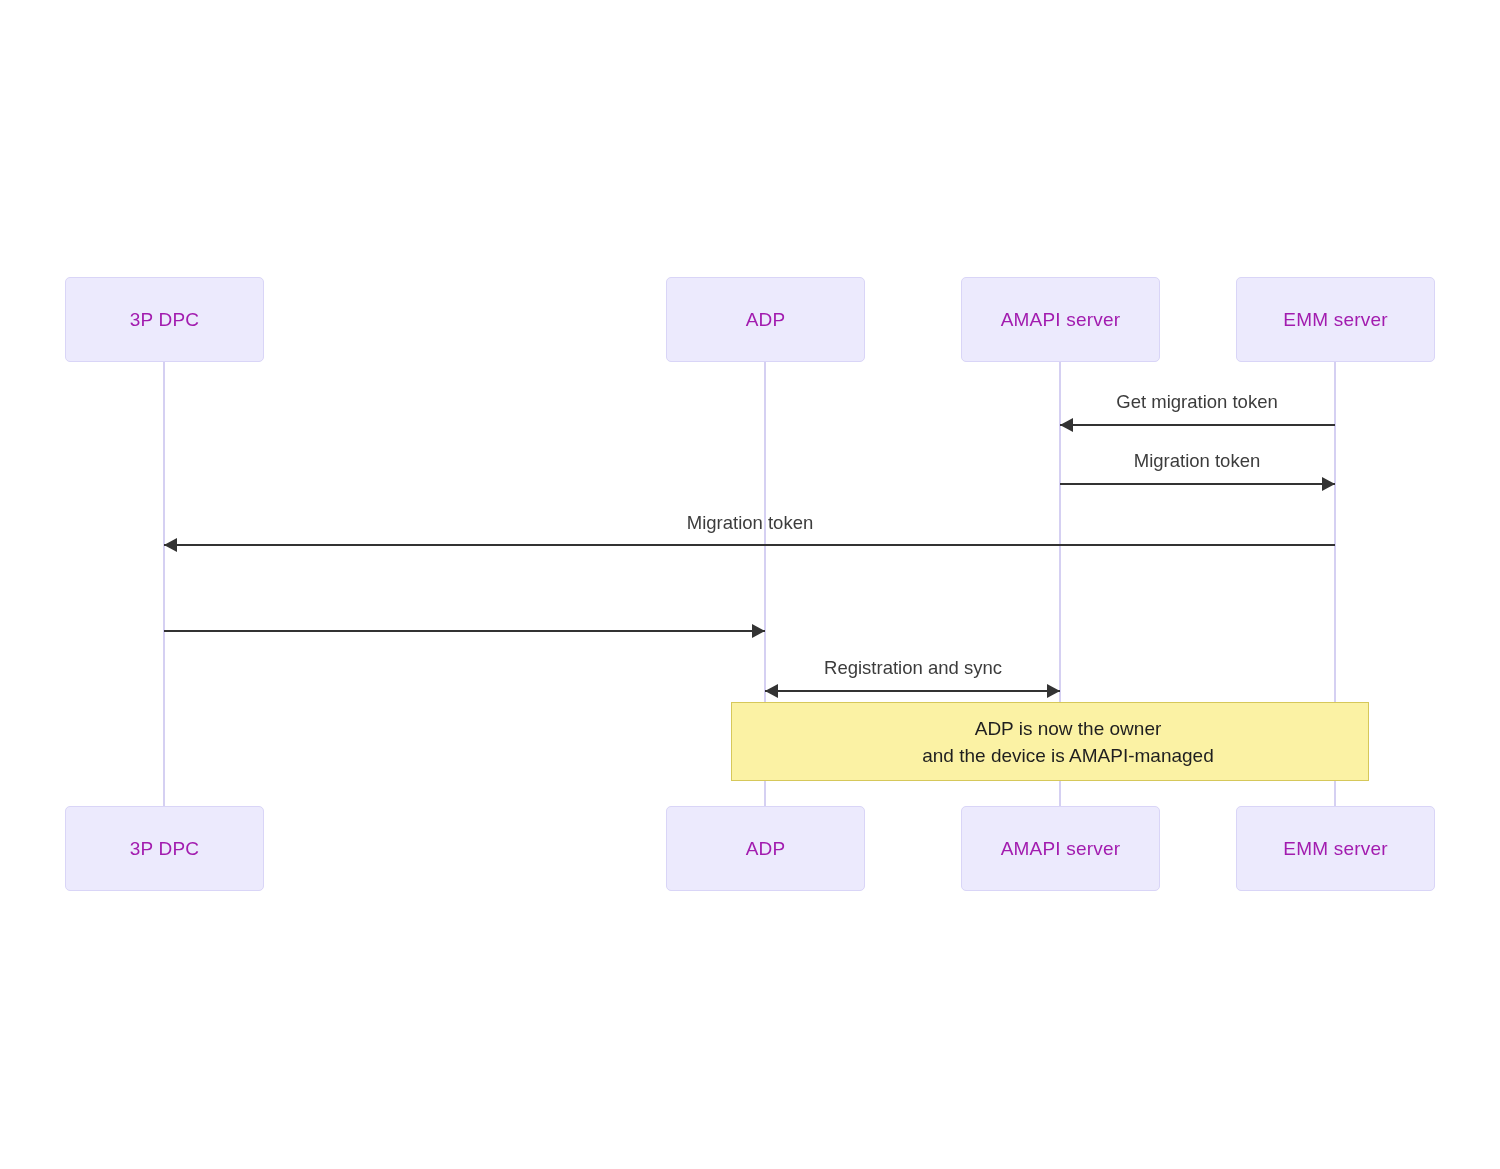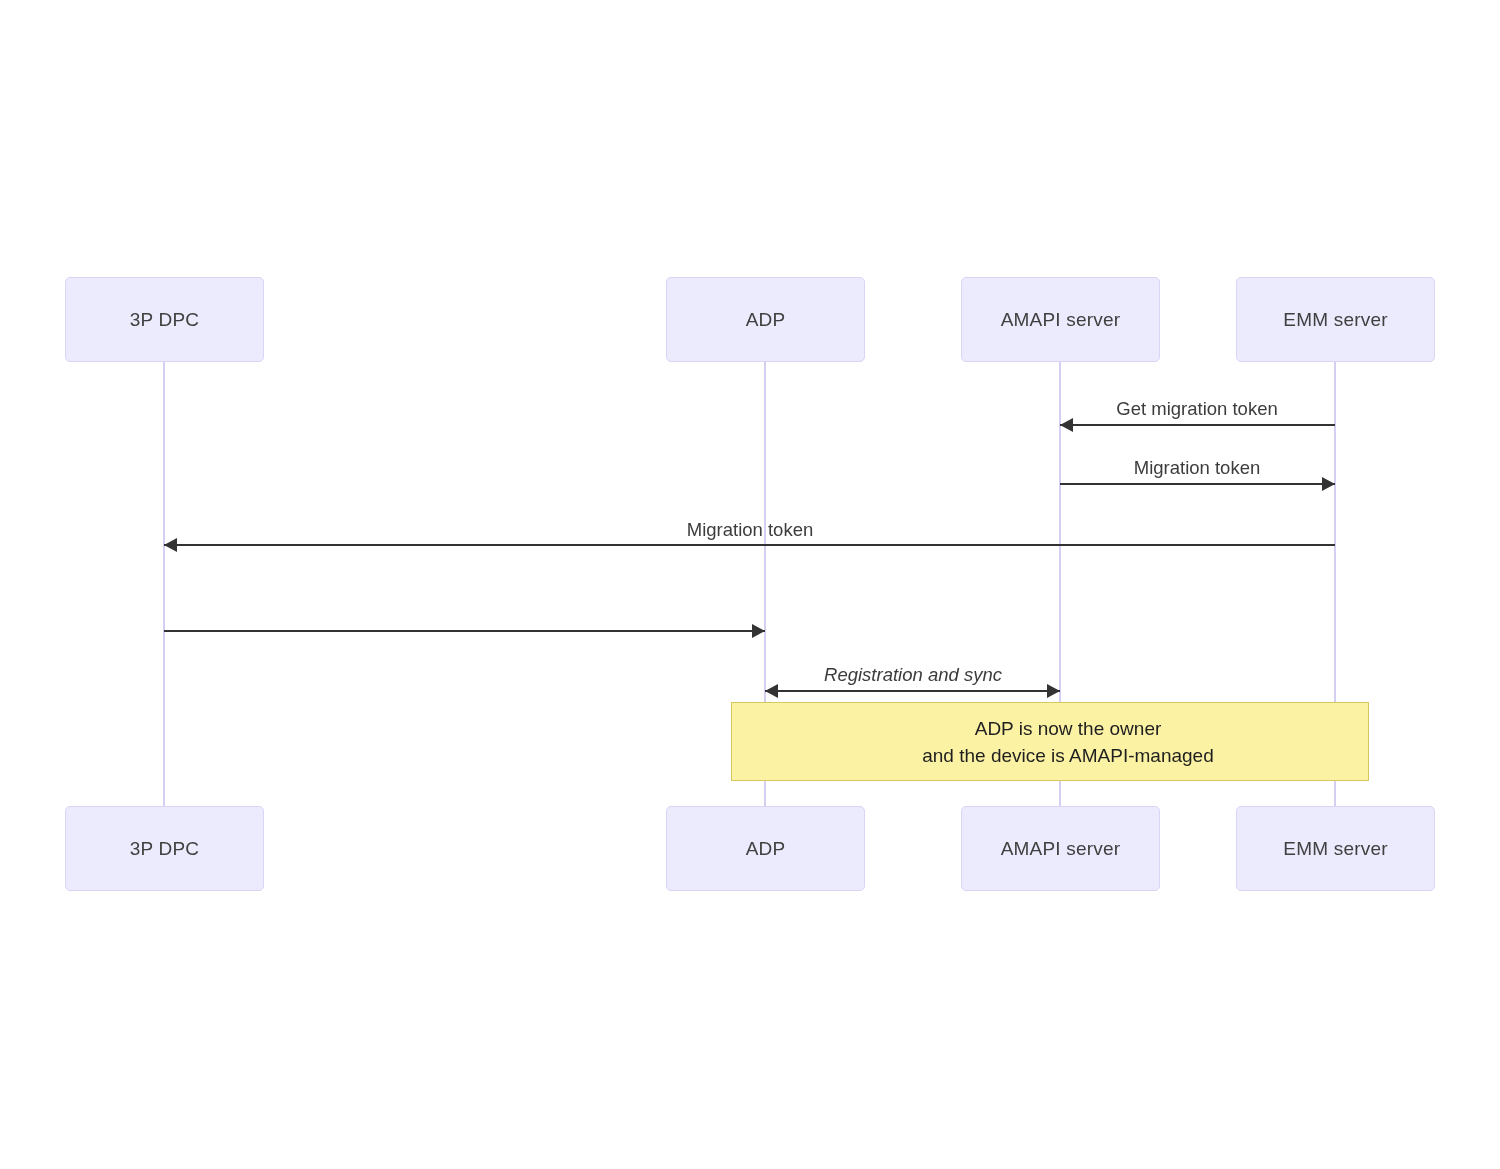--- a/index.html
+++ b/index.html
@@ -21,39 +21,38 @@
   .participant-box {
     position: absolute;
     box-sizing: border-box;
     background: #ECEAFD;
     border: 1px solid #d9d5f7;
     border-radius: 5px;
     display: flex;
     align-items: center;
     justify-content: center;
     font-size: 19px;
-    color: #404040;
+    color: #a21caf;
     letter-spacing: 0.2px;
   }
   .lifeline {
     position: absolute;
     width: 2px;
     background: #d5d0f2;
     top: 362px;
     height: 444px;
   }
   .msg-label {
     position: absolute;
     font-size: 18.5px;
     color: #3c3c3c;
     text-align: center;
     line-height: 26px;
     white-space: pre-line;
     transform: translateX(-50%);
-    margin-top: 7px;
   }
   .msg-line {
     position: absolute;
     height: 2px;
     background: #333333;
   }
   .arrowhead {
     position: absolute;
     width: 0;
     height: 0;
@@ -113,21 +112,21 @@
   <div class="msg-line" style="left:1060px; top:483px; width:275px;"></div>
   <div class="arrowhead right" style="left:1322px; top:477px;"></div>
 
   <div class="msg-label" style="left:750px; top:510px;">Migration token</div>
   <div class="msg-line" style="left:164px; top:544px; width:1171px;"></div>
   <div class="arrowhead left" style="left:164px; top:538px;"></div>
 
   <div class="msg-line" style="left:164px; top:630px; width:601px;"></div>
   <div class="arrowhead right" style="left:752px; top:624px;"></div>
 
-  <div class="msg-label" style="left:913px; top:655px;font-style:italic;">Registration and sync</div>
+  <div class="msg-label" style="left:913px; top:655px;">Registration and sync</div>
   <div class="msg-line" style="left:765px; top:690px; width:295px;"></div>
   <div class="arrowhead left" style="left:765px; top:684px;"></div>
   <div class="arrowhead right" style="left:1047px; top:684px;"></div>
 
   <div class="note-box" style="left:731px; top:702px; width:638px; height:79px;">
     <span>ADP is now the owner
 and the device is AMAPI-managed</span>
   </div>
 
   <div class="participant-box" style="left:65px; top:806px; width:199px; height:85px;">

